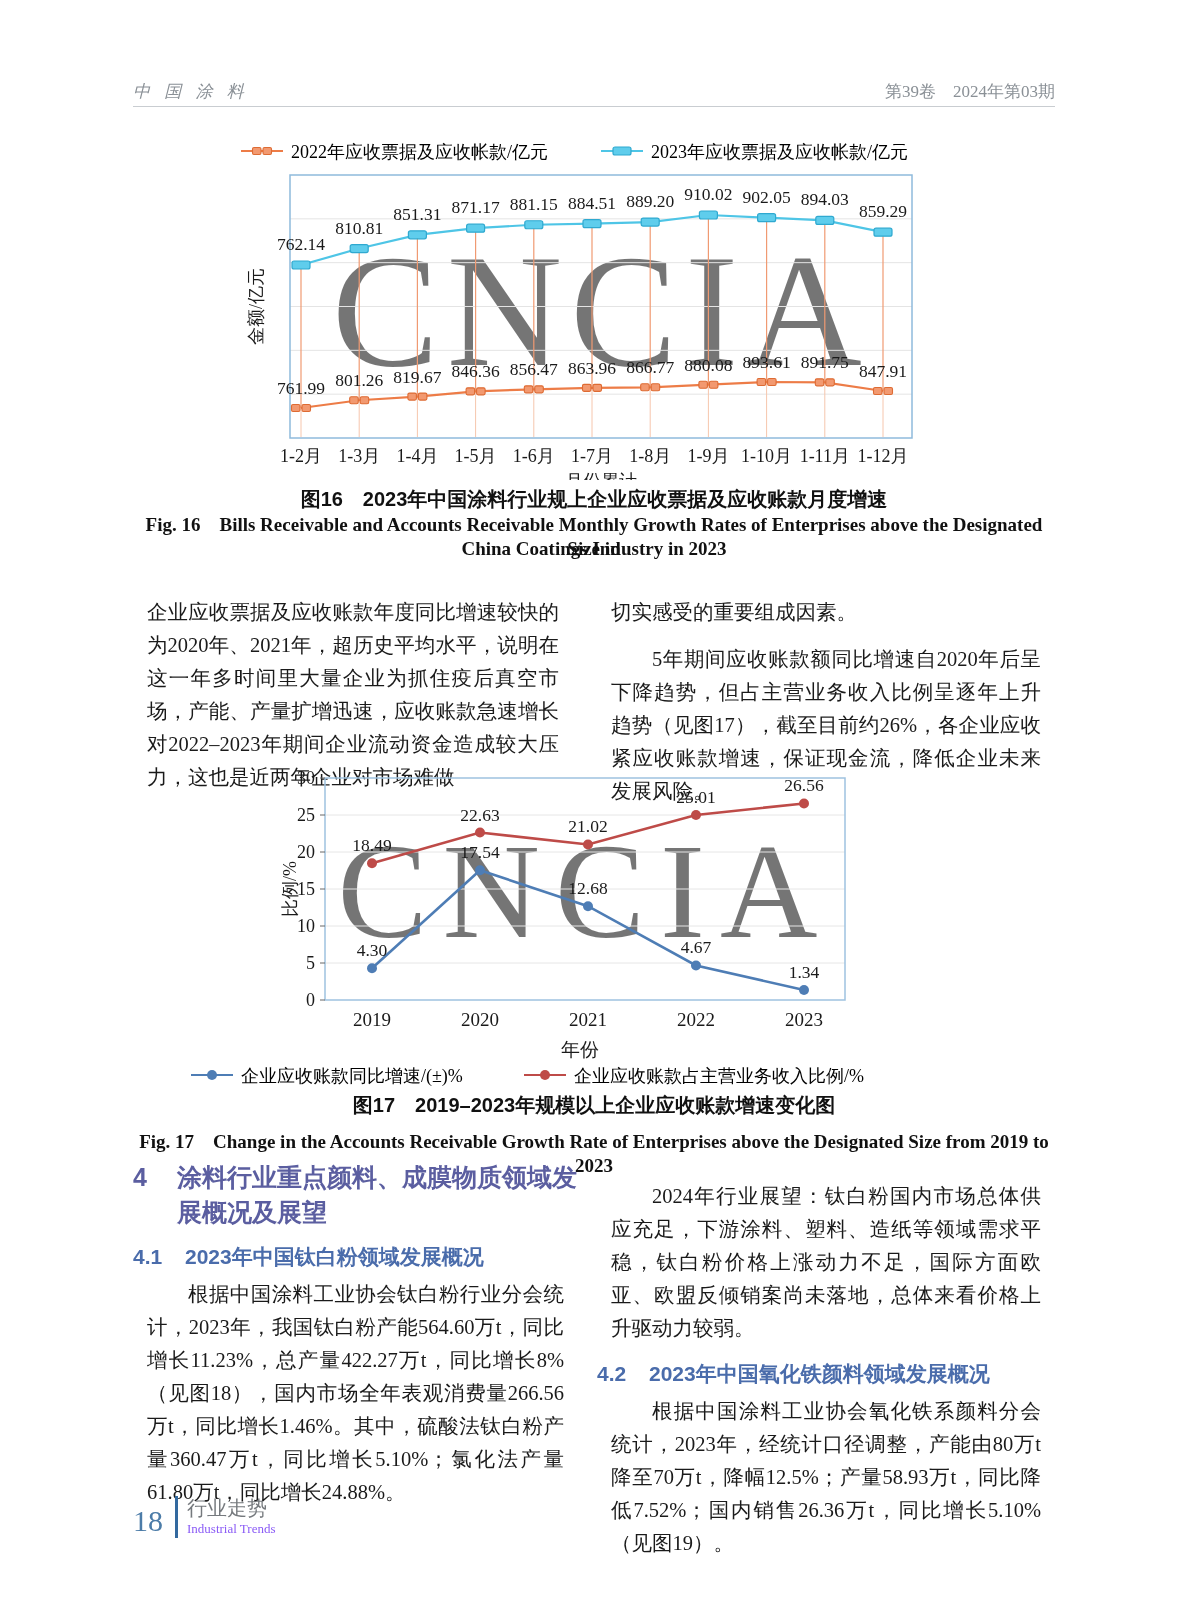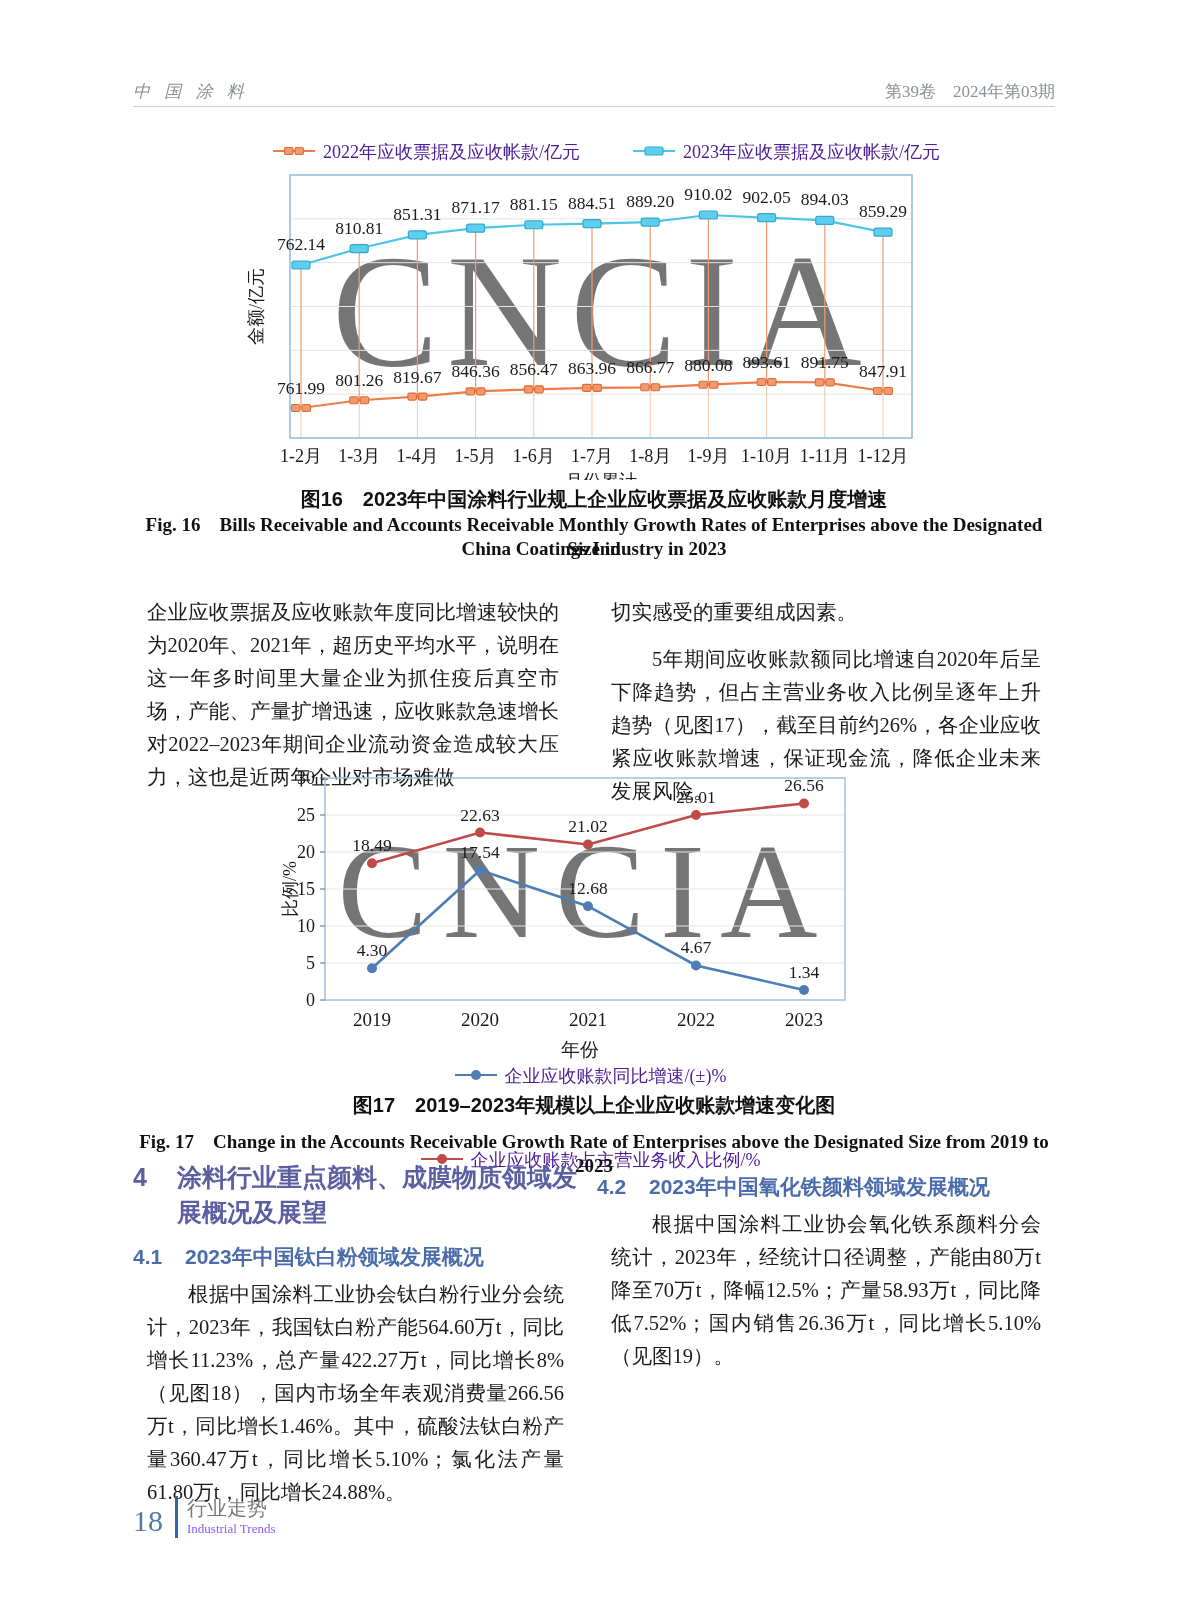--- a/index.html
+++ b/index.html
@@ -5,21 +5,21 @@
   html,body{margin:0;padding:0;background:#f2f2f2;}
   .page{position:relative;width:1187px;height:1600px;background:#ffffff;margin:0 auto;
         font-family:"Liberation Serif",serif;color:#1a1a1a;overflow:hidden;}
   .abs{position:absolute;}
   
   .hdr-left{left:133px;top:80px;font-size:17px;color:#8a9096;letter-spacing:5px;font-style:italic;}
   .hdr-right{left:133px;top:80px;width:922px;text-align:right;font-size:17px;color:#8a9096;}
   .hdr-rule{left:133px;top:106px;width:922px;height:1px;background:#c9cdd1;}
   
   svg text{font-family:"Liberation Serif",serif;fill:#1a1a1a;}
-  .legend-row{display:flex;justify-content:flex-end;align-items:center;font-size:18px;color:#4c1d95;}
+  .legend-row{display:flex;justify-content:flex-start;align-items:center;font-size:18px;color:#000000;}
   .legend-item{display:flex;align-items:center;gap:7px;}
   
   .cap-zh{left:133px;width:922px;text-align:center;font-family:"Liberation Sans",sans-serif;
           font-weight:bold;font-size:20px;color:#111;}
   .cap-en{left:133px;width:922px;text-align:center;font-family:"Liberation Serif",serif;
           font-weight:bold;font-size:19px;color:#111;}
   
   .bodycol p{margin:14px;font-size:20.5px;line-height:33px;text-align:justify;}
   .bodycol p.ind{text-indent:2em;}
   
@@ -224,21 +224,21 @@
       <text x="92" y="271" text-anchor="middle" font-size="19">2019</text>
       <text x="200" y="271" text-anchor="middle" font-size="19">2020</text>
       <text x="308" y="271" text-anchor="middle" font-size="19">2021</text>
       <text x="416" y="271" text-anchor="middle" font-size="19">2022</text>
       <text x="524" y="271" text-anchor="middle" font-size="19">2023</text>
       <text x="16" y="134" text-anchor="middle" font-size="18" transform="rotate(-90 16 134)">比例/%</text>
     </svg>
 
   <div class="abs" style="left:280px;top:1037px;width:600px;text-align:center;font-size:19px;">年份</div>
 
-  <div class="abs legend-row" style="left:190px;top:1064px;width:800px;gap:60px;flex-direction:column;">
+  <div class="abs legend-row" style="left:190px;top:1064px;width:800px;gap:60px;">
     <div class="legend-item">
       <span><svg width="44" height="14">
             <line x1="1" y1="7" x2="43" y2="7" stroke="#4E7DB5" stroke-width="2.2"></line>
             <circle cx="22" cy="7" r="5" fill="#4E7DB5"></circle>
           </svg></span>
       <span>企业应收账款同比增速/(±)%</span>
     </div>
     <div class="legend-item">
       <span><svg width="44" height="14">
             <line x1="1" y1="7" x2="43" y2="7" stroke="#BE4B48" stroke-width="2.2"></line>
@@ -257,20 +257,21 @@
       <span>涂料行业重点颜料、成膜物质领域发展概况及展望</span>
     </div>
     <div class="h2-sec" style="margin-top:12px;">
       <span class="num">4.1</span>
       <span>2023年中国钛白粉领域发展概况</span>
     </div>
     <p class="ind" style="margin-top:6px;">根据中国涂料工业协会钛白粉行业分会统计，2023年，我国钛白粉产能564.60万t，同比增长11.23%，总产量422.27万t，同比增长8%（见图18），国内市场全年表观消费量266.56万t，同比增长1.46%。其中，硫酸法钛白粉产量360.47万t，同比增长5.10%；氯化法产量61.80万t，同比增长24.88%。</p>
   </div>
 
   <div class="abs bodycol" style="left:597px;top:1166px;width:458px;">
+    <p class="ind">2024年行业展望：钛白粉国内市场总体供应充足，下游涂料、塑料、造纸等领域需求平稳，钛白粉价格上涨动力不足，国际方面欧亚、欧盟反倾销案尚未落地，总体来看价格上升驱动力较弱。</p>
     <div class="h2-sec" style="margin-top:6px;">
       <span class="num">4.2</span>
       <span>2023年中国氧化铁颜料领域发展概况</span>
     </div>
     <p class="ind" style="margin-top:6px;">根据中国涂料工业协会氧化铁系颜料分会统计，2023年，经统计口径调整，产能由80万t降至70万t，降幅12.5%；产量58.93万t，同比降低7.52%；国内销售26.36万t，同比增长5.10%（见图19）。</p>
   </div>
 
   <div class="abs footer">
     <span class="pgnum">18</span>
     <span class="bar"></span>

